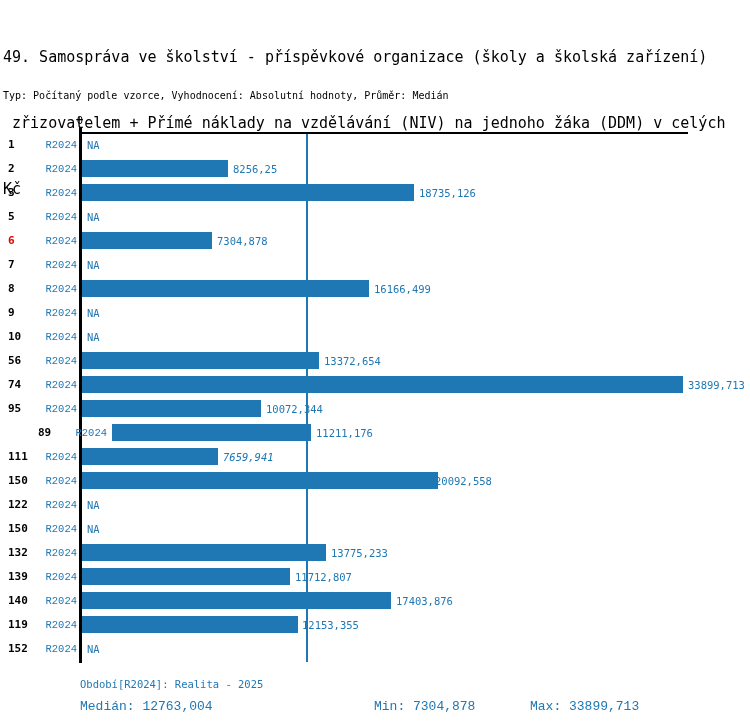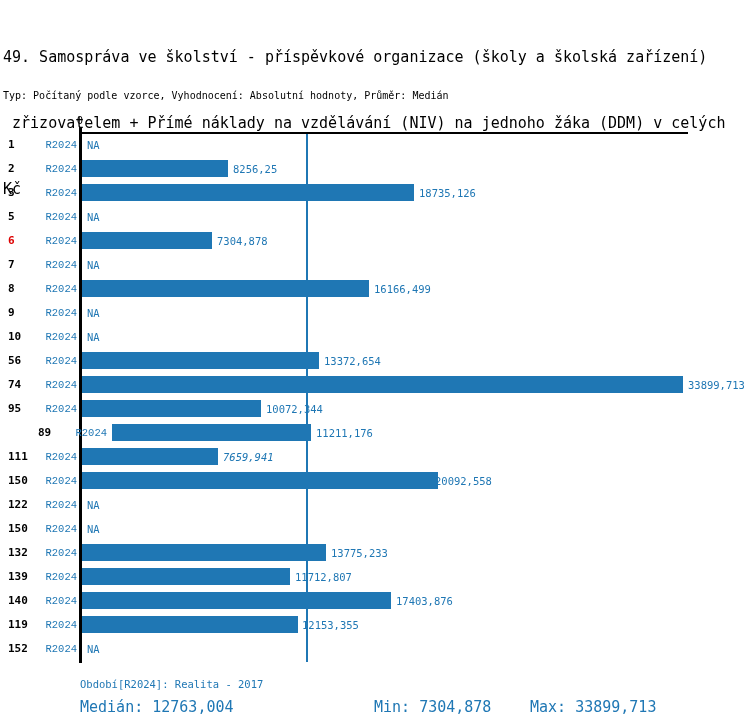--- a/index.html
+++ b/index.html
@@ -29,21 +29,21 @@
   .crow {
     position: absolute; left: 0; width: 750px; height: 24px;
     font-size: 10.5px; line-height: 24px; z-index: 3;
   }
   .rid { position: absolute; left: 8px; font-size: 11px; font-weight: bold; color: #000; }
   .rper { position: absolute; left: 40px; width: 37px; text-align: right; font-family: Liberation Mono, monospace; }
   .rna  { position: absolute; left: 87px; }
   .rbar { position: absolute; left: 82px; top: 3px; height: 17px; }
   .rval { position: absolute; }
   .footer-line1 { position: absolute; left: 80px; top: 677px; font-size: 10.5px; line-height: 14px; }
-  .footer-stat  { position: absolute; top: 700px; font-size: 15px; line-height: 14px; }
+  .footer-stat  { position: absolute; top: 700px; font-size: 13px; line-height: 14px; font-family: Liberation Mono, monospace; }
   .stat-median { left: 80px; }
   .stat-min { left: 330px; }
   .stat-max { left: 530px; }
 </style>
 </head>
 <body>
 
 <div class="titles">
   <div>49. Samospráva ve školství - příspěvkové organizace (školy a školská zařízení)</div>
   <div> zřizovatelem + Přímé náklady na vzdělávání (NIV) na jednoho žáka (DDM) v celých</div>
@@ -177,16 +177,16 @@
       <div class="rbar" style="width: 215.5px; background: rgb(31, 119, 180);"></div>
       <span class="rval" style="left: 302px;">12153,355</span>
     </div>
     <div class="crow" style="top: 637px; color: rgb(31, 119, 180);">
       <span class="rid">152</span>
       <span class="rper" style="color: rgb(31, 119, 180);">R2024</span>
       <span class="rna">NA</span>
     </div>
   </div>
 
-<div class="footer-line1" style="color: rgb(31, 119, 180);">Období[R2024]: Realita - 2017</div>
+<div class="footer-line1" style="color: rgb(31, 119, 180);">Období[R2024]: Realita - 2025</div>
 <div class="footer-stat stat-median" style="color: rgb(31, 119, 180);">Medián: 12763,004</div>
 <div class="footer-stat stat-min" style="color: rgb(31, 119, 180); padding-left: 44px;">Min: 7304,878</div>
 <div class="footer-stat stat-max" style="color: rgb(31, 119, 180);">Max: 33899,713</div>
 
 </body></html>

